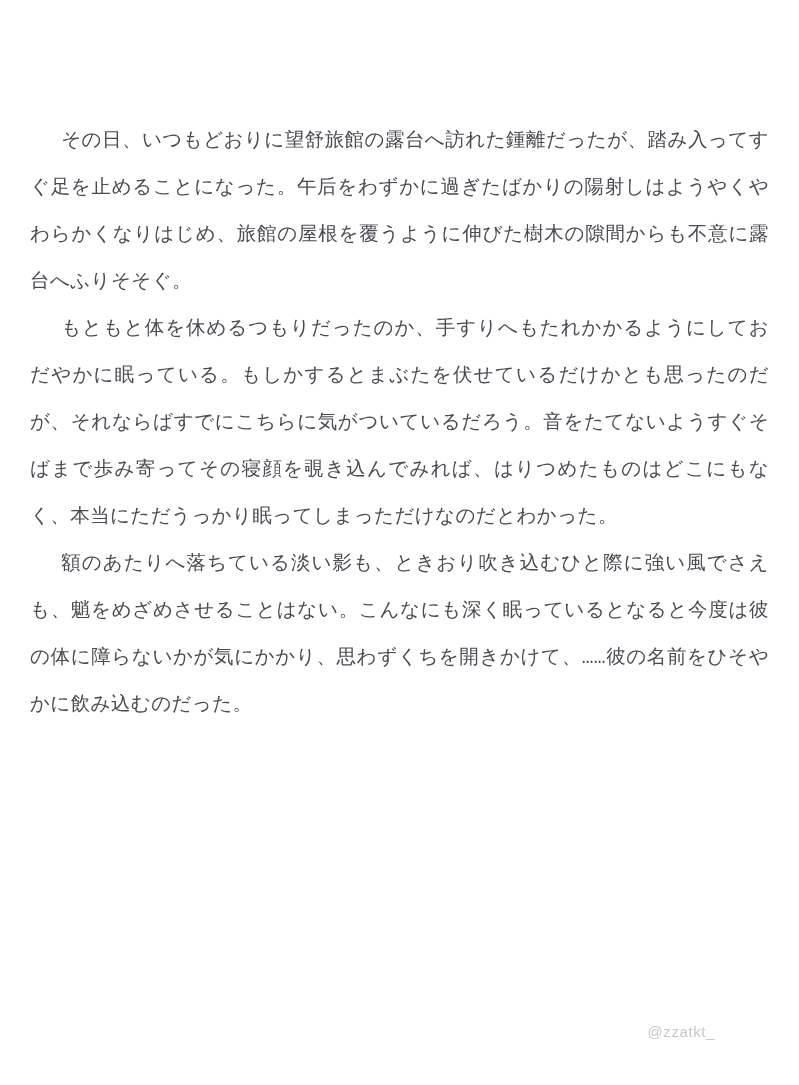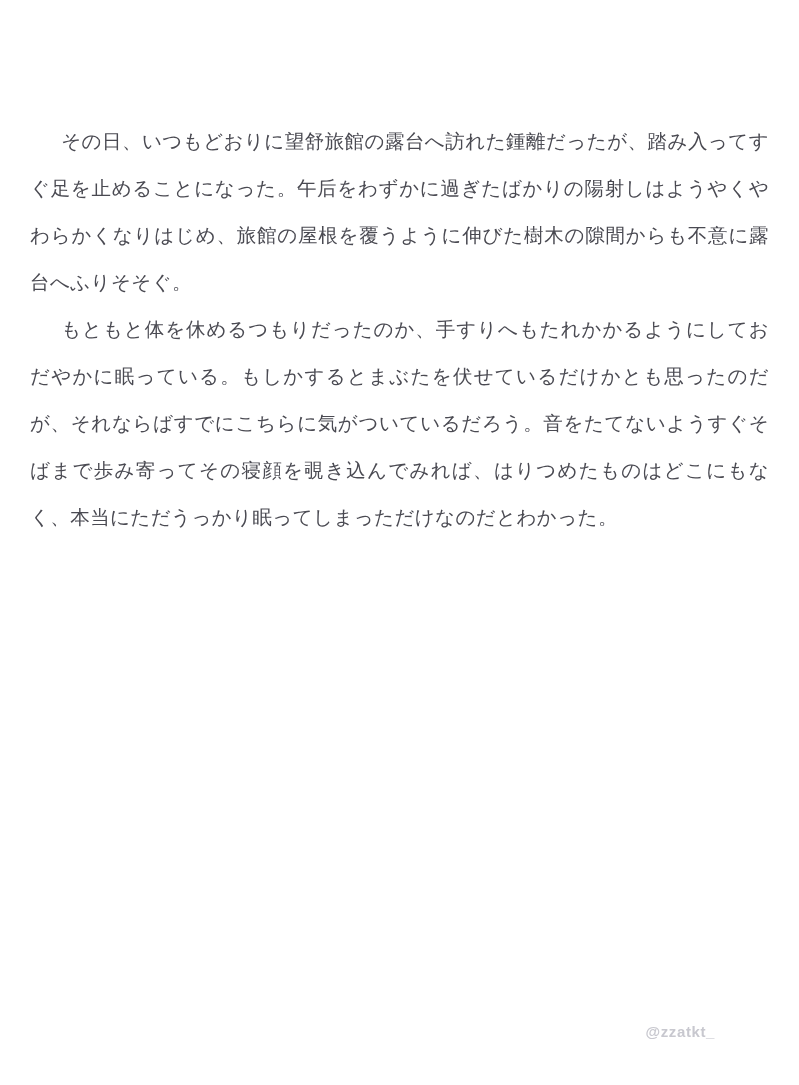--- a/index.html
+++ b/index.html
@@ -20,20 +20,21 @@
     background: #ffffff;
     box-sizing: border-box;
   }
   .text-body {
     position: absolute;
     top: 118px;
     left: 30px;
     right: 30px;
     width: 739px;
     box-sizing: border-box;
+    font-family: Liberation Mono, monospace;
   }
   .para {
     margin: 0 0 0 0;
     padding: 0;
     color: #4a4a52;
     font-size: 19.5px;
     line-height: 47px;
     letter-spacing: 0.02em;
     text-align: justify;
     text-justify: inter-character;
@@ -41,25 +42,25 @@
     text-indent: 1.6em;
   }
   .watermark {
     position: absolute;
     right: 84px;
     bottom: 45px;
     color: #c8c8cf;
     font-size: 15px;
     letter-spacing: 0.04em;
     font-family: "Liberation Sans", "DejaVu Sans", sans-serif;
-    font-weight: bold;
   }
 </style>
 </head>
 <body>
 
 <div class="page">
   <div class="text-body">
     <p class="para">その日、いつもどおりに望舒旅館の露台へ訪れた鍾離だったが、踏み入ってすぐ足を止めることになった。午后をわずかに過ぎたばかりの陽射しはようやくやわらかくなりはじめ、旅館の屋根を覆うように伸びた樹木の隙間からも不意に露台へふりそそぐ。</p>
     <p class="para">もともと体を休めるつもりだったのか、手すりへもたれかかるようにしておだやかに眠っている。もしかするとまぶたを伏せているだけかとも思ったのだが、それならばすでにこちらに気がついているだろう。音をたてないようすぐそばまで歩み寄ってその寝顔を覗き込んでみれば、はりつめたものはどこにもなく、本当にただうっかり眠ってしまっただけなのだとわかった。</p>
+    <p class="para">額のあたりへ落ちている淡い影も、ときおり吹き込むひと際に強い風でさえも、魈をめざめさせることはない。こんなにも深く眠っているとなると今度は彼の体に障らないかが気にかかり、思わずくちを開きかけて、……彼の名前をひそやかに飲み込むのだった。</p>
   </div>
   <div class="watermark">@zzatkt_</div>
 </div>
 
 </body></html>

